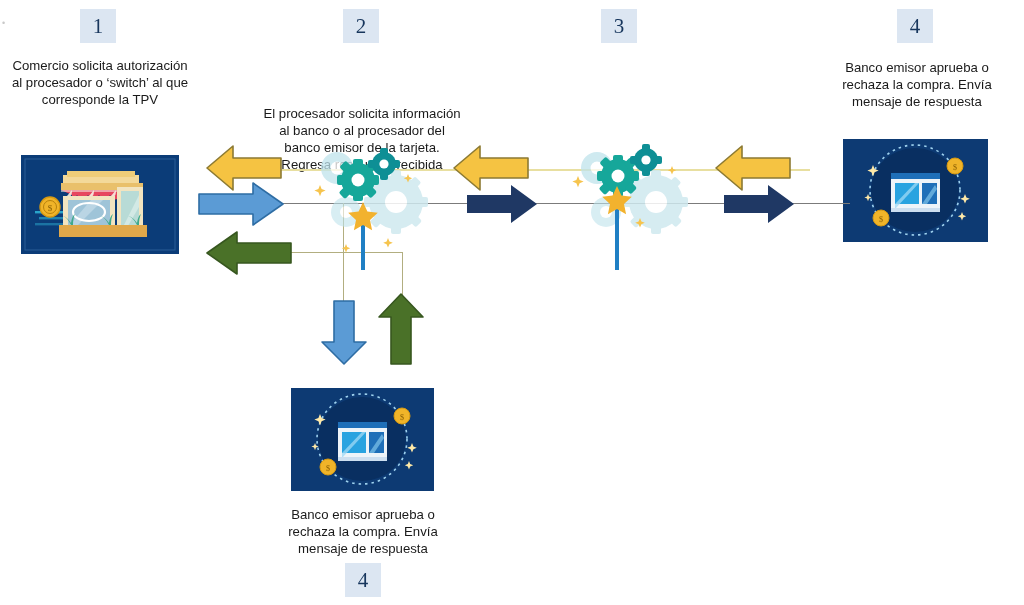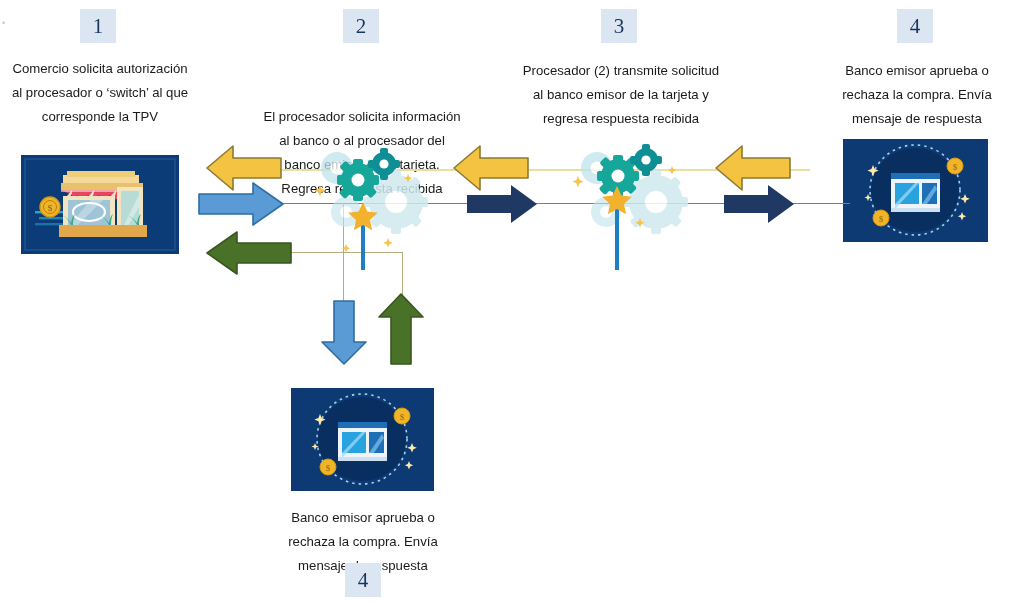--- a/index.html
+++ b/index.html
@@ -21,21 +21,21 @@
     font-size:21px;
     line-height:34px;
     text-align:center;
     font-family:"Liberation Serif", serif;
   }
   .step-caption{
     position:absolute;
     text-align:center;
     color:#1a1a1a;
     font-size:13.2px;
-    line-height:24px;
+    line-height:17px;
   }
 
   
   .tile{position:absolute;background:#0b3c78;}
   .tile-bank{background:#0d3a73;}
 
   
   .line{position:absolute;}
   .line-h{height:1px;}
   .line-v{width:1px;}
@@ -107,21 +107,20 @@
       <circle cx="29" cy="52" r="10" fill="#f0b429" stroke="#d79a12" stroke-width="1.4"></circle>
       <circle cx="29" cy="52" r="6.5" fill="none" stroke="#b8810b" stroke-width="1"></circle>
       <text x="29" y="56" font-size="9" fill="#8a5f05" text-anchor="middle" font-family="'Liberation Serif',serif">$</text>
     </svg>
   </div>
 
   <div class="step-badge" style="left:343px;top:9px;">2</div>
   <div class="step-caption" style="left:262px;top:59px;width:200px;margin-top:46px;">El procesador solicita información al banco o al procesador del banco emisor de la tarjeta. Regresa respuesta recibida</div>
 
   <div class="step-badge" style="left:601px;top:9px;">3</div>
-  <div class="step-caption" style="left:521px;top:59px;width:200px;">Procesador (2) transmite solicitud al banco emisor de la tarjeta y regresa respuesta recibida</div>
 
   <div class="step-badge" style="left:897px;top:9px;">4</div>
   <div class="step-caption" style="left:822px;top:59px;width:190px;">Banco emisor aprueba o rechaza la compra. Envía mensaje de respuesta</div>
 
   <div class="tile tile-bank" style="left:843px;top:139px;width:145px;height:103px;">
     <svg width="145" height="103" viewBox="0 0 145 103">
       <rect x="0" y="0" width="145" height="103" fill="#0d3a73"></rect>
       <ellipse cx="72" cy="51" rx="44" ry="42" fill="#092f61"></ellipse>
       <circle cx="72" cy="51" r="45" fill="none" stroke="#9fd2ef" stroke-width="1.6" stroke-dasharray="2.5 4"></circle>
 

